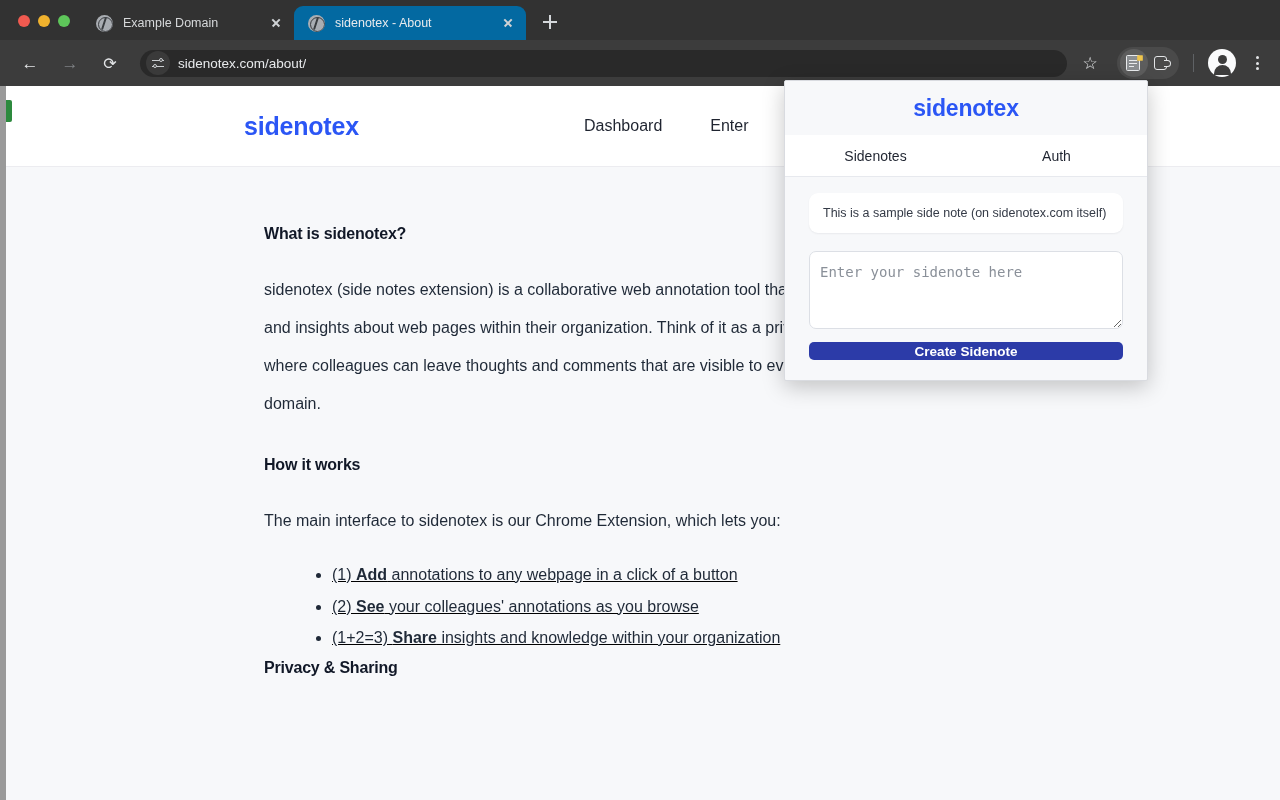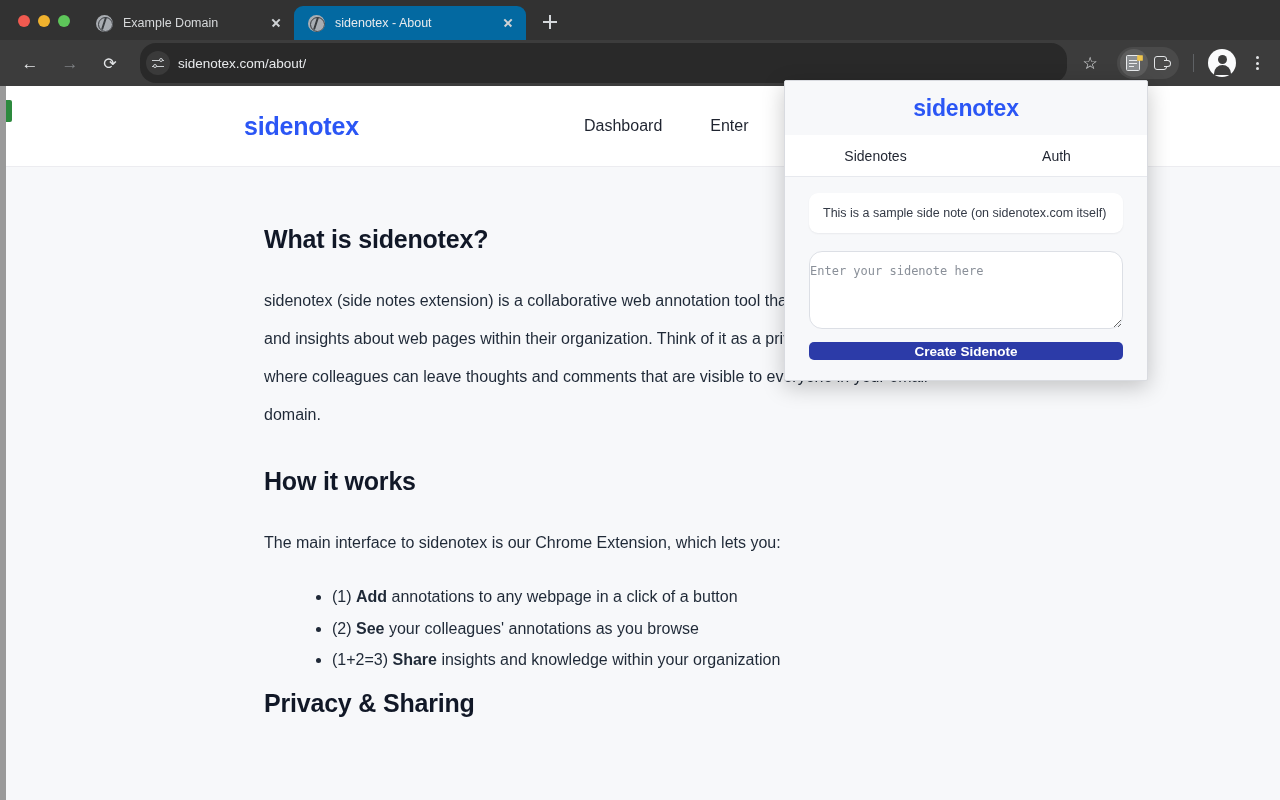--- a/index.html
+++ b/index.html
@@ -173,21 +173,21 @@
   }
   .arrow-glyph.dim { color: #7e8184; }
   .reload-glyph {
     position: absolute; inset: 0;
     display: flex; align-items: center; justify-content: center;
     font-size: 16px; color: #e3e5e7;
   }
 
   .omnibox {
     flex: 1 1 auto;
-    height: 40px;
+    height: 27px;
     background: #292929;
     border-radius: 16px;
     display: flex;
     align-items: center;
     padding: 0 8px 0 6px;
     margin-left: 8px;
     min-width: 0;
   }
   .site-settings {
     width: 24px; height: 24px;
@@ -368,38 +368,39 @@
     color: #1f2430;
     text-decoration: none;
   }
 
   .content {
     padding: 58px 0 0 258px;
     max-width: 1280px;
   }
 
   h2.sec {
-    font-size: 25px;
+    font-size: 16px;
     font-weight: bold;
     color: #111827;
     margin-bottom: 28px;
     letter-spacing: -0.2px;
   }
   h2.sec.later { }
 
   p.body {
     font-size: 16px;
     line-height: 38px;
     color: #1f2937;
     max-width: 706px;
   }
 
   ul.steps {
-    margin: 22px 0 16px 68px;
+    margin: 22px 0 8px 68px;
     list-style: disc;
+    text-decoration: underline;
   }
   ul.steps li {
     font-size: 16px;
     line-height: 25.5px;
     color: #1f2937;
     margin-bottom: 6px;
   }
   ul.steps li b { font-weight: bold; }
 
   .spacer-lg { height: 33px; }
@@ -456,24 +457,24 @@
     color: #343a46;
     box-shadow: 0 1px 2px rgba(16,24,40,0.06);
     margin-bottom: 18px;
   }
 
   .note-input {
     width: 100%;
     height: 78px;
     background: #ffffff;
     border: 1px solid #dcdfe5;
-    border-radius: 13px;
-    padding: 12px 0;
+    border-radius: 7px;
+    padding: 12px 10px;
     font-family: "DejaVu Sans Mono", monospace;
-    font-size: 12px;
+    font-size: 14px;
     color: #6b7280;
     resize: vertical;
     outline: none;
     display: block;
   }
   .note-input::placeholder { color: #8a9099; }
 
   .create-btn {
     display: block;
     width: 100%;

